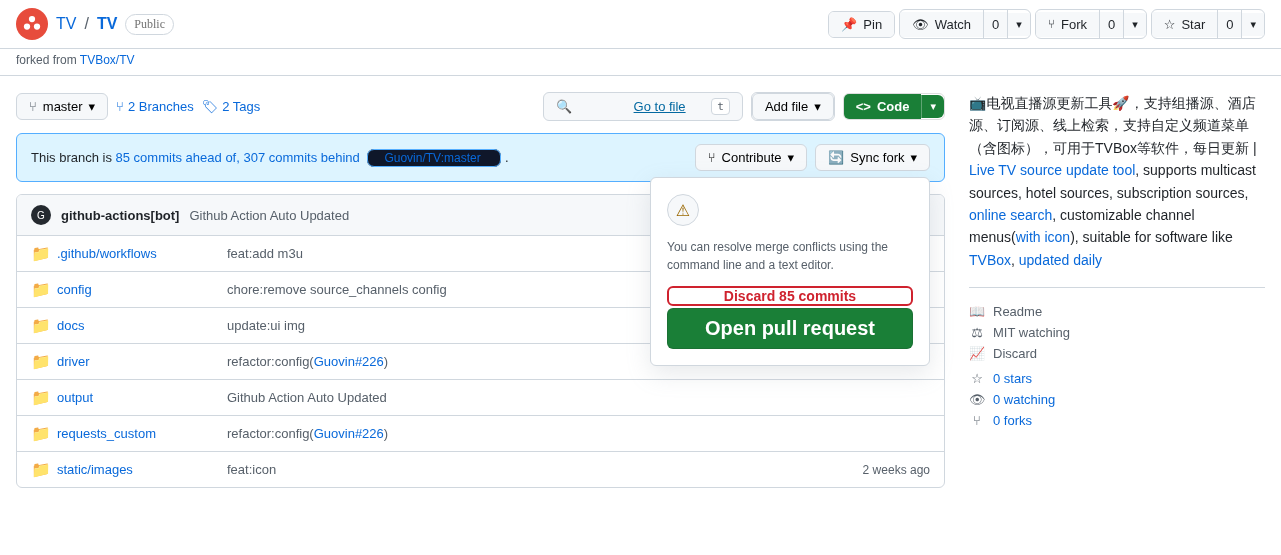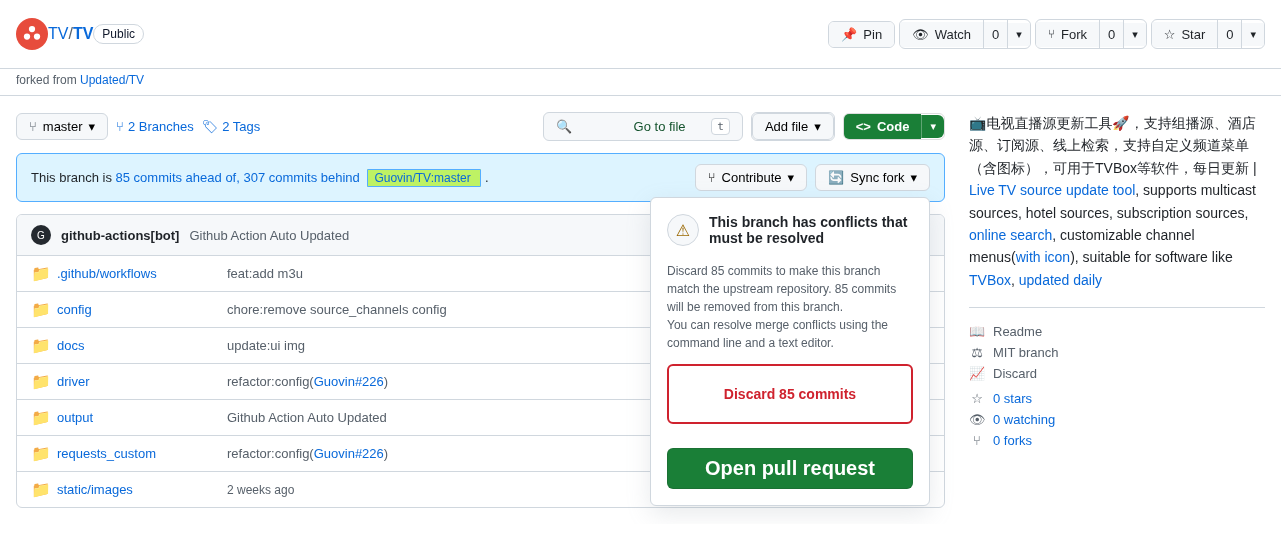--- a/index.html
+++ b/index.html
@@ -1,21 +1,21 @@
 <!DOCTYPE html>
 <html><head>
   <meta charset="utf-8">
   <style>
     * { box-sizing: border-box; margin: 0; padding: 0; }
     body { font-family: -apple-system, BlinkMacSystemFont, "Segoe UI", Helvetica, Arial, sans-serif; font-size: 14px; color: #1f2328; background: #ffffff; }
     
     
-    .header { display: flex; align-items: center; padding: 18px 16px; border-bottom: 1px solid #d0d7de; }
+    .header { display: flex; align-items: center; padding: 8px 16px; border-bottom: 1px solid #d0d7de; gap: 8px; }
     .logo { width: 32px; height: 32px; background: #e74c3c; border-radius: 50%; display: flex; align-items: center; justify-content: center; color: white; font-weight: bold; font-size: 14px; flex-shrink: 0; }
-    .badge { border: 1px solid #d0d7de; border-radius: 20px; padding: 2px 8px; font-size: 12px; color: #0f172a; }
+    .badge { border: 1px solid #d0d7de; border-radius: 20px; padding: 2px 8px; font-size: 12px; color: #737373; font-family: Liberation Serif, serif; }
     .header-spacer { flex: 1; }
     .header-actions { display: flex; align-items: center; gap: 4px; }
     .btn-group { display: flex; align-items: center; border: 1px solid #d0d7de; border-radius: 6px; overflow: hidden; }
     .btn-group-main { padding: 5px 12px; font-size: 13px; background: #f6f8fa; border: none; cursor: pointer; display: flex; align-items: center; gap: 6px; color: #1f2328; }
     .btn-group-divider { width: 1px; background: #d0d7de; height: 28px; }
     .btn-group-arrow { padding: 5px 8px; font-size: 11px; background: #f6f8fa; border: none; cursor: pointer; color: #1f2328; }
     .fork-count { padding: 5px 8px; font-size: 13px; background: #f6f8fa; border: none; color: #1f2328; }
 
     
     .forked-from { padding: 4px 16px 8px; font-size: 12px; color: #57606a; }
@@ -48,21 +48,21 @@
     .contribute-btn { display: flex; align-items: center; gap: 6px; padding: 5px 12px; font-size: 13px; background: #f6f8fa; border: 1px solid #d0d7de; border-radius: 6px; cursor: pointer; }
     .sync-fork-btn { display: flex; align-items: center; gap: 6px; padding: 5px 12px; font-size: 13px; background: #f6f8fa; border: 1px solid #d0d7de; border-radius: 6px; cursor: pointer; }
 
     
     .dropdown-popup { position: absolute; top: calc(100% + 6px); right: 0; width: 280px; background: #fff; border: 1px solid #d0d7de; border-radius: 6px; box-shadow: 0 8px 24px rgba(140,149,159,0.2); z-index: 100; padding: 16px; }
     .dropdown-popup-header { display: flex; align-items: flex-start; gap: 10px; margin-bottom: 12px; }
     .warning-icon { width: 32px; height: 32px; border-radius: 50%; background: #f6f8fa; border: 1px solid #d0d7de; display: flex; align-items: center; justify-content: center; flex-shrink: 0; color: #9a6700; font-size: 16px; }
     .dropdown-title { font-weight: 600; font-size: 14px; margin-bottom: 4px; }
     .dropdown-desc { font-size: 12px; color: #57606a; line-height: 1.5; }
     .dropdown-popup-body { font-size: 12px; color: #57606a; line-height: 1.5; margin-bottom: 12px; }
-    .discard-btn { width: 100%; padding: 20px 16px; font-size: 14px; font-weight: 600; color: #cf222e; background: #fff; border: 2px solid #cf222e; border-radius: 6px; cursor: pointer; margin-bottom: 24px; }
+    .discard-btn { width: 100%; padding: 0 16px; font-size: 14px; font-weight: 600; color: #cf222e; background: #fff; border: 2px solid #cf222e; border-radius: 6px; cursor: pointer; margin-bottom: 2px; }
     .open-pr-btn { width: 100%; padding: 8px 16px; font-size: 20px; font-weight: 600; color: #fff; background: #1a7f37; border: 1px solid rgba(31,35,40,0.15); border-radius: 6px; cursor: pointer; }
 
     
     .file-table { border: 1px solid #d0d7de; border-radius: 6px; overflow: hidden; }
     .file-table-header { display: flex; align-items: center; padding: 10px 14px; background: #f6f8fa; border-bottom: 1px solid #d0d7de; gap: 10px; }
     .avatar-circle { width: 20px; height: 20px; border-radius: 50%; background: #24292f; display: flex; align-items: center; justify-content: center; color: white; font-size: 10px; }
     .commit-author { font-weight: 600; font-size: 13px; }
     .commit-message { font-size: 13px; color: #57606a; }
     .file-row { display: flex; align-items: center; padding: 8px 14px; border-bottom: 1px solid #d0d7de; gap: 10px; font-size: 13px; }
     .file-row:last-child { border-bottom: none; }
@@ -146,21 +146,21 @@
       <div class="btn-group-divider"></div>
       <span class="fork-count">0</span>
       <div class="btn-group-divider"></div>
       <button class="btn-group-arrow">▾</button>
     </div>
   </div>
 </div>
 
 <div class="forked-from">
   <span>forked from</span>
-  <a href="#" style="color:#0969da;text-decoration:none;">Updated/TV</a>
+  <a href="#" style="color:#0969da;text-decoration:none;">TVBox/TV</a>
 </div>
 
 <hr class="divider">
 
 <div class="main">
   <div class="left-panel">
 
     <div class="toolbar">
       <button class="branch-btn">
         <span style="color:#57606a;">⑂</span>
@@ -171,21 +171,21 @@
         <span>⑂</span>
         <span>2 Branches</span>
       </a>
       <a class="meta-item">
         <span>🏷</span>
         <span>2 Tags</span>
       </a>
       <div class="toolbar-spacer"></div>
       <div class="search-box">
         <span>🔍</span>
-        <span style="flex:1;color:#14532d;">Go to file</span>
+        <span style="flex:1;color:#0369a1;text-decoration:underline;">Go to file</span>
         <kbd class="kbd">t</kbd>
       </div>
       <div class="btn-group">
         <button class="add-file-btn">
           <span>Add file</span>
           <span>▾</span>
         </button>
       </div>
       <div class="btn-group" style="border-radius:6px;overflow:hidden;border:1px solid rgba(31,35,40,0.15);">
         <button class="code-btn" style="border-radius:0;border:none;">
@@ -194,46 +194,42 @@
         </button>
         <button class="code-btn-arrow">▾</button>
       </div>
     </div>
 
     <div class="commit-bar">
       <div>
         <span>This branch is</span>
         <a href="#" style="color:#0969da;text-decoration:none;"> 85 commits ahead of, </a>
         <a href="#" style="color:#0969da;text-decoration:none;">307 commits behind</a>
-        <a href="#" style="color:#0969da;text-decoration:none;background:#bef264;border:1px solid #54aeff;border-radius:1px;padding:1px 6px;font-size:12px;margin:0 4px;"> Guovin/TV:master </a>
+        <a href="#" style="color:#0969da;text-decoration:none;background:#0f172a;border:1px solid #54aeff;border-radius:7px;padding:1px 16px;font-size:12px;margin:0 4px;"> Guovin/TV:master </a>
         <span>.</span>
       </div>
       <div class="commit-bar-actions">
         <button class="contribute-btn">
           <span>⑂</span>
           <span>Contribute</span>
           <span>▾</span>
         </button>
         <div style="position:relative;">
           <button class="sync-fork-btn" id="syncForkBtn">
             <span>🔄</span>
             <span>Sync fork</span>
             <span>▾</span>
           </button>
 
           <div class="dropdown-popup">
             <div class="dropdown-popup-header">
               <div class="warning-icon">
                 <span>⚠</span>
               </div>
-              <div>
-                <div class="dropdown-title">This branch has conflicts that must be resolved</div>
-              </div>
             </div>
-            <div class="dropdown-desc">Discard 85 commits to make this branch match the upstream repository. 85 commits will be removed from this branch.</div>
             <div class="dropdown-popup-body">You can resolve merge conflicts using the command line and a text editor.</div>
             <button class="discard-btn">Discard 85 commits</button>
             <button class="open-pr-btn">Open pull request</button>
           </div>
         </div>
       </div>
     </div>
 
     <div class="file-table">
       <div class="file-table-header">
@@ -276,38 +272,39 @@
       </div>
       <div class="file-row">
         <span class="folder-icon">📁</span>
         <a class="file-name">requests_custom</a>
         <span class="file-commit">refactor:config(<a href="#" style="color:#0969da;">Guovin#226</a>)</span>
         <span class="file-time"></span>
       </div>
       <div class="file-row">
         <span class="folder-icon">📁</span>
         <a class="file-name">static/images</a>
+        <span class="file-commit">feat:icon</span>
         <span class="file-time">2 weeks ago</span>
       </div>
     </div>
   </div>
 
   <div class="right-panel">
     <div class="about-desc">
       📺电视直播源更新工具🚀，支持组播源、酒店源、订阅源、线上检索，支持自定义频道菜单（含图标），可用于TVBox等软件，每日更新 | <a href="#">Live TV source update tool</a>, supports multicast sources, hotel sources, subscription sources, <a href="#">online search</a>, customizable channel menus(<a href="#">with icon</a>), suitable for software like <a href="#">TVBox</a>, <a href="#">updated daily</a>
     </div>
     <hr class="right-divider">
     <div class="about-links">
       <a class="about-link">
         <span class="about-link-icon">📖</span>
         <span class="about-link-text">Readme</span>
       </a>
       <a class="about-link">
         <span class="about-link-icon">⚖</span>
-        <span class="about-link-text">MIT branch</span>
+        <span class="about-link-text">MIT watching</span>
       </a>
       <a class="about-link">
         <span class="about-link-icon">📈</span>
         <span class="about-link-text">Discard</span>
       </a>
     </div>
     <div class="stats">
       <a class="stat-item">
         <span class="stat-icon">☆</span>
         <span class="stat-text">0 stars</span>

